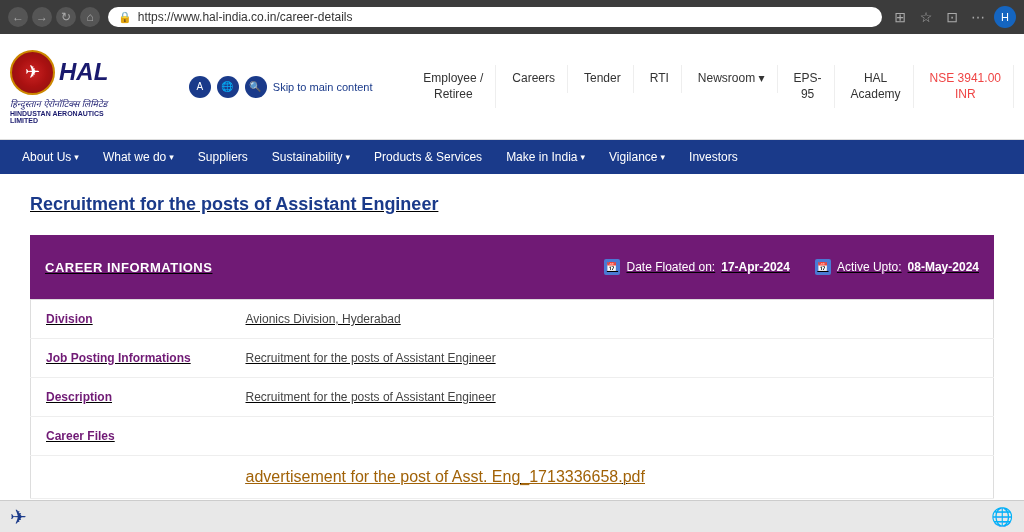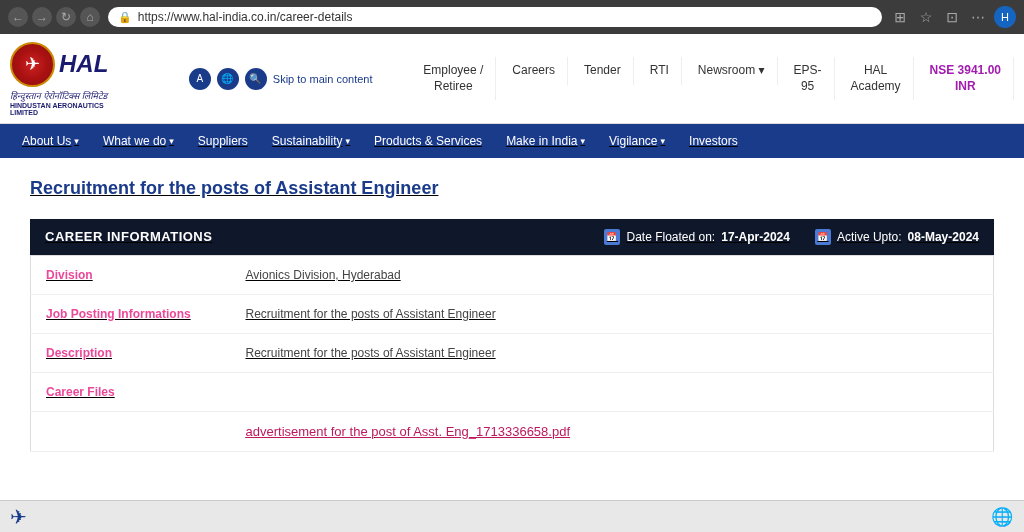--- a/index.html
+++ b/index.html
@@ -52,21 +52,21 @@
       background: #1565c0;
       border-radius: 50%;
       display: flex; align-items: center; justify-content: center;
       color: white; font-size: 11px;
     }
 
     
     .top-header {
       background: white;
       border-bottom: 1px solid #ddd;
-      padding: 4px 10px;
+      padding: 12px 10px;
     }
     .top-header-inner {
       display: flex;
       align-items: center;
       justify-content: space-between;
       max-width: 1024px;
     }
     .logo-area {
       display: flex;
       align-items: center;
@@ -144,29 +144,27 @@
     .top-nav-item {
       padding: 6px 12px;
       font-size: 12px;
       color: #333;
       cursor: pointer;
       border-right: 1px solid #eee;
       line-height: 1.3;
       text-align: center;
     }
     .top-nav-item.highlight {
-      color: #a21caf;
-      font-weight: bold;
+      color: #ef4444;
     }
 
     
     .main-nav {
       background: #1a3a8a;
       padding: 0 10px;
-      text-decoration: underline;
     }
     .main-nav-inner {
       display: flex;
       align-items: center;
       gap: 0;
     }
     .main-nav-item {
       padding: 10px 12px;
       font-size: 12px;
       color: white;
@@ -187,25 +185,25 @@
     }
 
     .page-title {
       font-size: 18px;
       font-weight: bold;
       color: #1a3a8a;
       margin-bottom: 20px;
     }
 
     .career-info-header {
-      background: #0f172a;
+      background: #701a75;
       color: white;
-      padding: 10px 15px;
-      display: flex;
-      align-items: flex-start;
+      padding: 24px 15px;
+      display: flex;
+      align-items: flex-end;
       justify-content: space-between;
       margin-bottom: 0;
     }
     .career-info-title {
       font-size: 13px;
       font-weight: bold;
       letter-spacing: 0.5px;
     }
     .career-dates {
       display: flex;
@@ -233,37 +231,37 @@
     .career-table tr {
       border-bottom: 1px solid #eee;
     }
     .career-table td {
       padding: 12px 15px;
       vertical-align: top;
     }
     .career-table td:first-child {
       width: 200px;
       font-weight: bold;
-      color: #ec4899;
+      color: #701a75;
       font-size: 12px;
       background: white;
     }
     .career-table td:last-child {
       color: #444;
       font-size: 12px;
     }
     .career-table tr:last-child td {
       border-bottom: none;
     }
 
     .file-link {
-      color: #be185d;
+      color: #a16207;
       text-decoration: underline;
       cursor: pointer;
-      font-size: 13px;
+      font-size: 16px;
     }
 
     
     .footer-bar {
       position: fixed;
       bottom: 0;
       left: 0;
       width: 100%;
       height: 32px;
       background: #e8e8e8;

